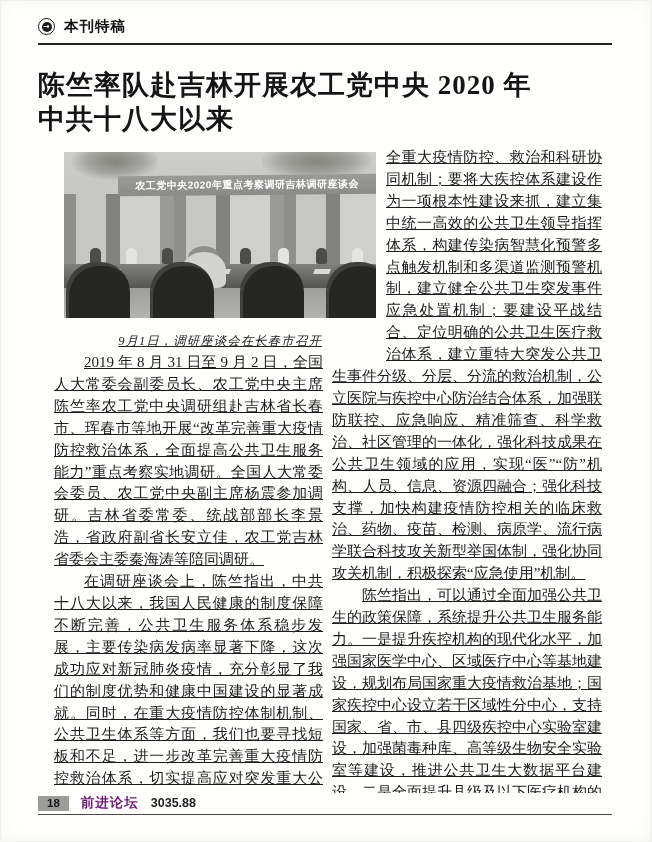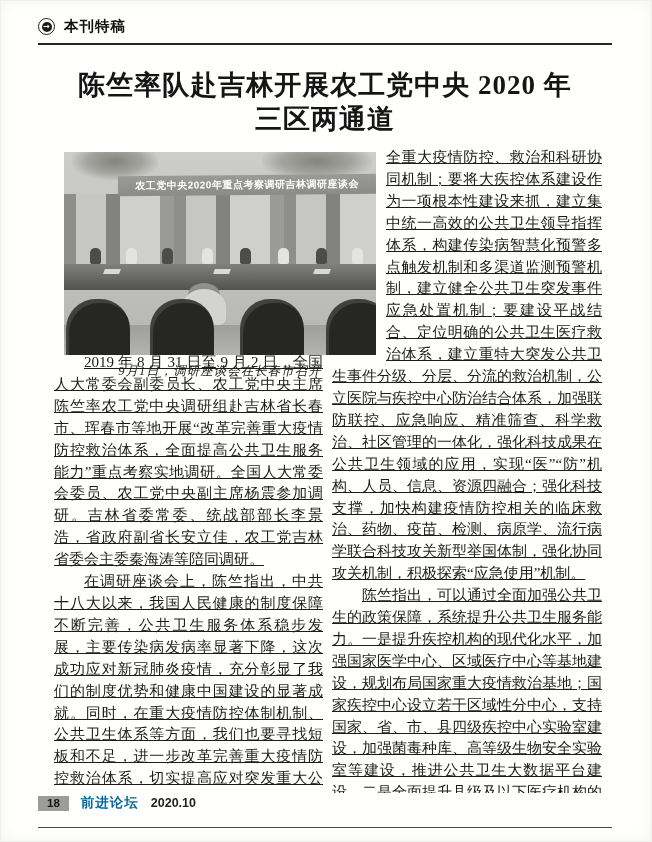--- a/index.html
+++ b/index.html
@@ -34,30 +34,30 @@
   }
   .section-label {
     font-family: Liberation Sans, sans-serif;
     font-weight: bold; font-size: 14.5px; letter-spacing: 1px;
     color: #111;
   }
 
   
   .title {
     position: absolute; top: 68px; left: 38px; right: 40px;
-    text-align: center;
+    text-align: left;
     font-family: "Liberation Serif", "DejaVu Serif", serif;
     font-weight: 700; color: #151515;
     font-size: 27px; line-height: 34px; letter-spacing: 1px;
   }
 
   
   .photo-block { position: absolute; left: 64px; top: 152px; width: 312px; }
   .photo {
-    position: relative; width: 312px; height: 203px; overflow: hidden;
+    position: relative; width: 312px; height: 166px; overflow: hidden;
     background: linear-gradient(#cdcdcb 0%, #c3c3c1 40%, #b5b5b3 100%);
   }
   .ph-chandelier-left, .ph-chandelier-right {
     position: absolute; top: -6px; width: 86px; height: 34px;
     background: radial-gradient(ellipse at 50% 45%, #84847f 0%, #a3a39f 45%, rgba(195,195,193,0) 75%);
   }
   .ph-chandelier-left { left: 8px; }
   .ph-chandelier-right { right: 4px; width: 110px; }
   .ph-wall {
     position: absolute; top: 42px; left: 0; right: 0; height: 72px;
@@ -94,68 +94,69 @@
     position: absolute; bottom: -6px; width: 64px; height: 62px;
     background: #262624; border-radius: 30px 30px 6px 6px;
     box-shadow: inset 3px 4px 0 rgba(255,255,255,.12);
   }
   .ph-fg-person {
     position: absolute; bottom: 30px; left: 118px; width: 44px; height: 36px;
     background: #d3d3d1; border-radius: 50% 50% 18% 18%;
     box-shadow: 0 -12px 0 -6px #8f8f8d;
   }
   .caption {
-    margin-top: 8px; text-align: center;
+    margin-top: 15px; text-align: center;
     font-style: italic; font-size: 12.5px; color: #222;
     letter-spacing: 1px;
+    text-decoration: underline;
   }
 
   
   .col {
     position: absolute;
     font-size: 15px; line-height: 21.9px;
     text-align: justify; color: #1c1c1c;
     overflow: hidden;
   }
   .col p { margin: 0; text-indent: 2em; text-decoration: underline; }
   .col p.no-indent { text-indent: 0; }
   .col-left  { left: 54px;  top: 352px; width: 269px; height: 440px; }
   .col-right { left: 332px; top: 147px; width: 270px; height: 646px; }
   .photo-spacer { float: left; width: 54px; height: 210px; }
 
   
   .footer {
     position: absolute; left: 38px; right: 40px; top: 794px;
-    padding-bottom: 15px; border-bottom: 1.5px solid #4b4b4b;
+    padding-bottom: 2px; border-bottom: 1.5px solid #4b4b4b;
     display: flex; align-items: center; gap: 12px;
     font-family: "Liberation Sans", "DejaVu Sans", sans-serif;
   }
   .page-num-box {
     background: #9c9c9a; color: #161616;
     font-weight: bold; font-size: 11.5px;
     padding: 1px 9px 2px 9px;
   }
-  .journal-name { font-weight: bold; font-size: 13.5px; color: #0369a1; letter-spacing: 1px; }
+  .journal-name { font-weight: bold; font-size: 13.5px; color: #701a75; letter-spacing: 1px; }
   .issue-label  { font-weight: bold; font-size: 12.5px; color: #222; }
 </style>
 </head>
 <body>
 
 <div class="page">
 
   <div class="header">
     <span class="brand-icon">
       <span class="brand-icon-core">→</span>
     </span>
     <span class="section-label">本刊特稿</span>
   </div>
 
   <div class="title">
     <div>陈竺率队赴吉林开展农工党中央 2020 年</div>
-    <div>三区两通道</div>
+    <div>中共十八大以来</div>
   </div>
 
   <div class="photo-block">
     <div class="photo">
       <div class="ph-chandelier-left"></div>
       <div class="ph-chandelier-right"></div>
       <div class="ph-wall"></div>
       <div class="ph-banner">农工党中央2020年重点考察调研吉林调研座谈会</div>
       <div class="ph-person" style="left:26px"></div>
       <div class="ph-person light" style="left:62px"></div>
@@ -187,16 +188,16 @@
 
   <div class="col col-right">
     <div class="photo-spacer"></div>
     <p class="no-indent">全重大疫情防控、救治和科研协同机制；要将大疾控体系建设作为一项根本性建设来抓，建立集中统一高效的公共卫生领导指挥体系，构建传染病智慧化预警多点触发机制和多渠道监测预警机制，建立健全公共卫生突发事件应急处置机制；要建设平战结合、定位明确的公共卫生医疗救治体系，建立重特大突发公共卫生事件分级、分层、分流的救治机制，公立医院与疾控中心防治结合体系，加强联防联控、应急响应、精准筛查、科学救治、社区管理的一体化，强化科技成果在公共卫生领域的应用，实现“医”“防”机构、人员、信息、资源四融合；强化科技支撑，加快构建疫情防控相关的临床救治、药物、疫苗、检测、病原学、流行病学联合科技攻关新型举国体制，强化协同攻关机制，积极探索“应急使用”机制。</p>
     <p>陈竺指出，可以通过全面加强公共卫生的政策保障，系统提升公共卫生服务能力。一是提升疾控机构的现代化水平，加强国家医学中心、区域医疗中心等基地建设，规划布局国家重大疫情救治基地；国家疾控中心设立若干区域性分中心，支持国家、省、市、县四级疾控中心实验室建设，加强菌毒种库、高等级生物安全实验室等建设，推进公共卫生大数据平台建设。二是全面提升县级及以下医疗机构的救治能力，满足传染病“三区两通道”要求，重点加强感染性疾病科和相对独立的传染病病区建设，强化社区预检分诊、隔离观察、协同转运、应急处置等功能。三是注重人才培养，补齐学科短板，加强公共卫生与预防医学教育和科技发展，深化公共卫生与临床学科融合，加强中医防治传染病相关学科建设。四是强化人事和薪酬政策保障，推动国家和省级疾控中心发展，提高专业性公共卫生机构薪</p>
   </div>
 
   <div class="footer">
     <span class="page-num-box">18</span>
     <span class="journal-name">前进论坛</span>
-    <span class="issue-label">2020.10</span>
+    <span class="issue-label">3035.88</span>
   </div>
 
 </div>
 
 </body></html>

